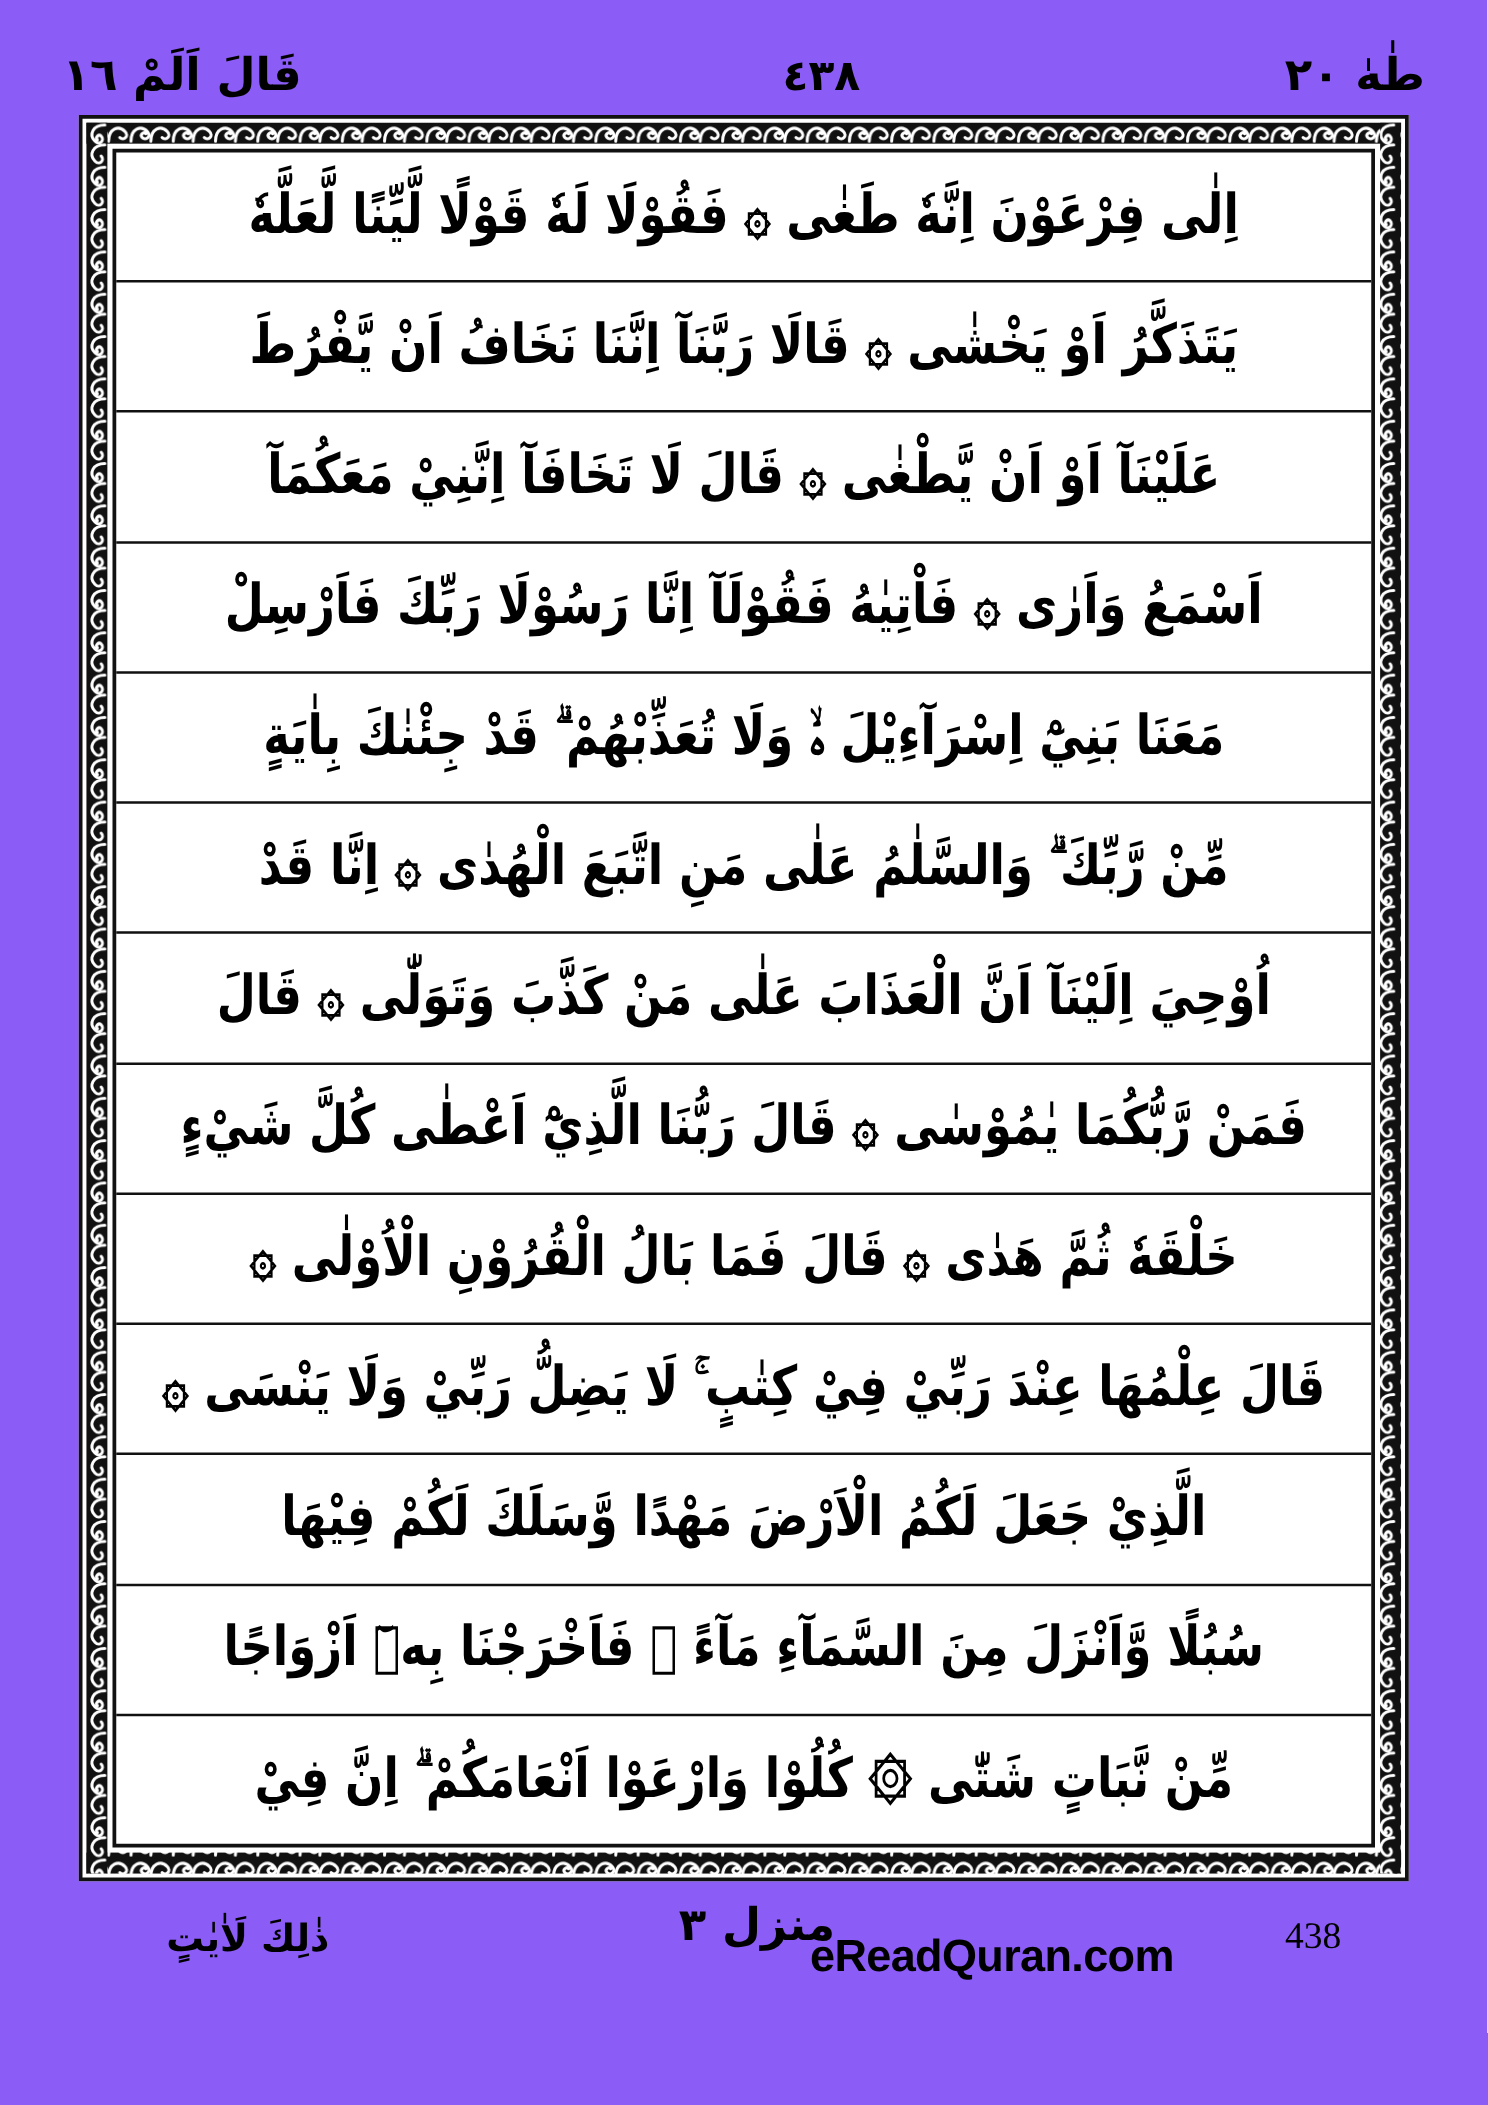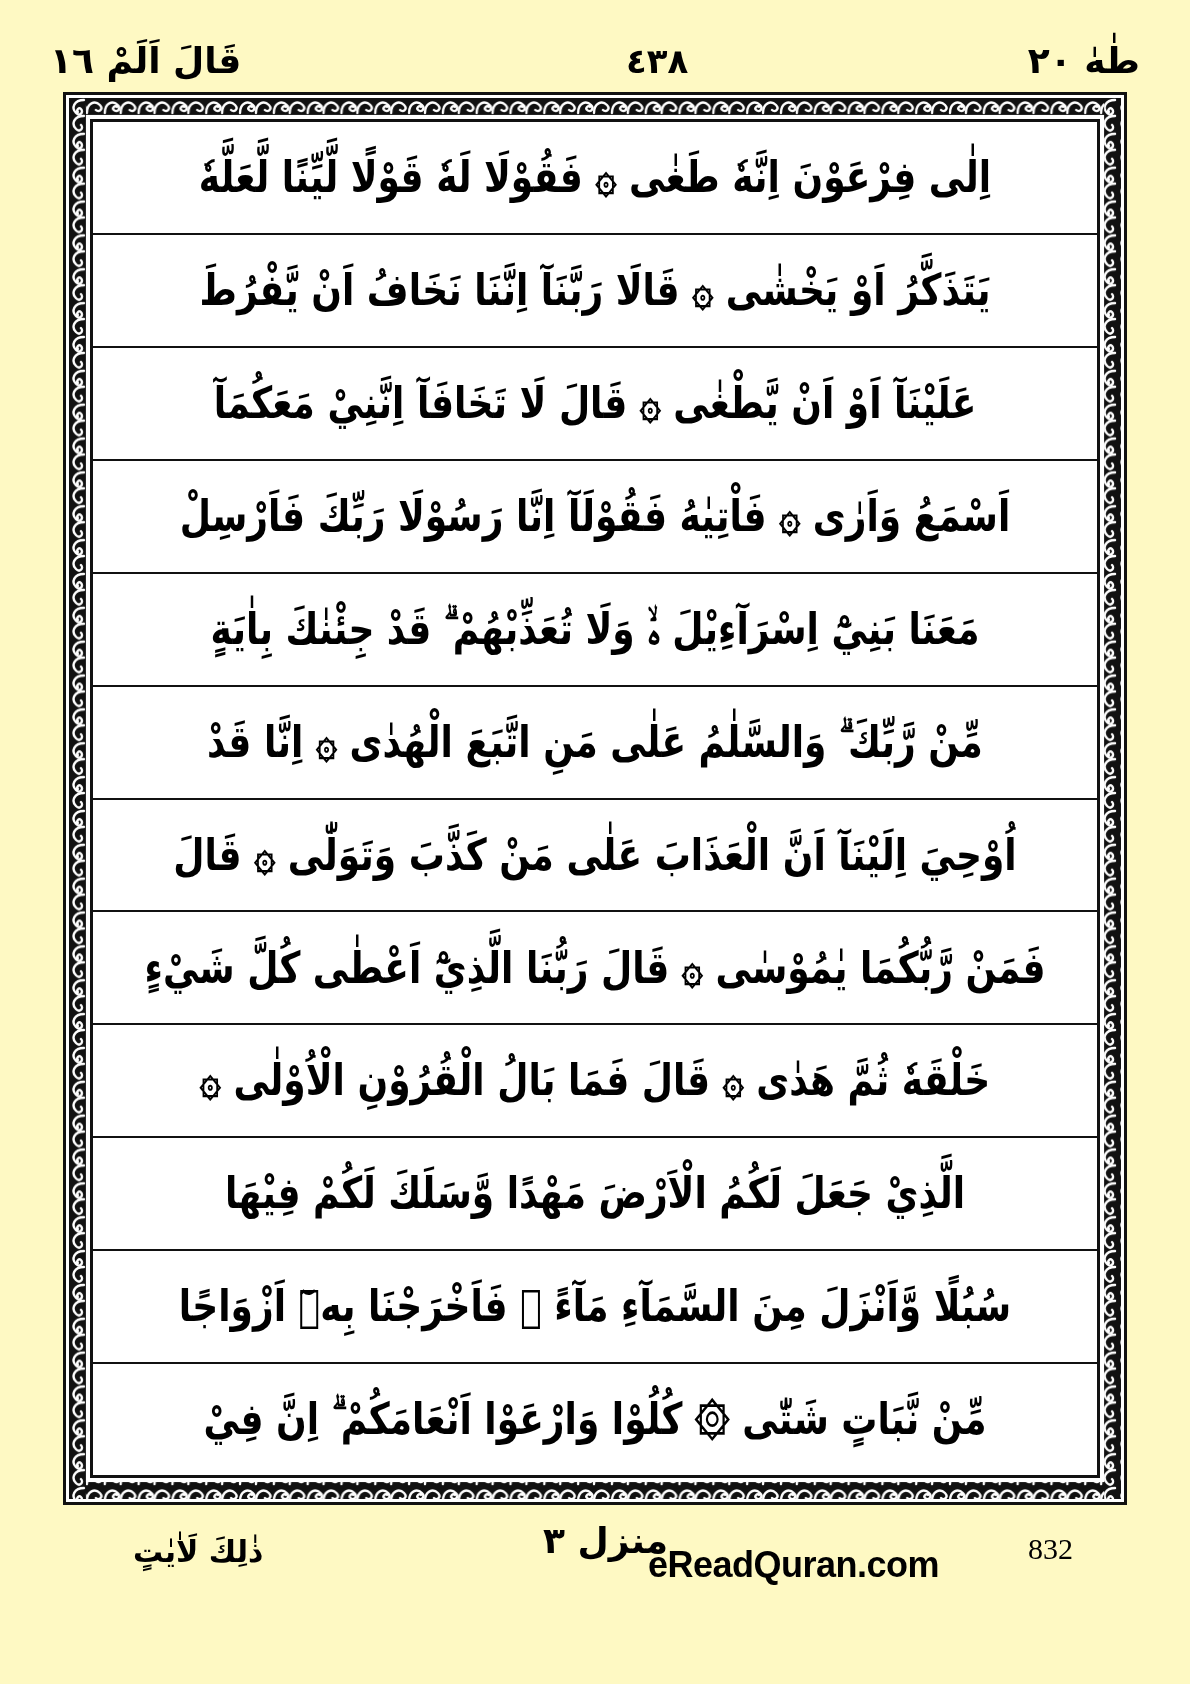--- a/index.html
+++ b/index.html
@@ -14,21 +14,21 @@
     position: relative;
     font-family: "DejaVu Sans", "Liberation Sans", sans-serif;
     color: #000000;
     overflow: hidden;
   }
 
   
   .page {
     position: absolute;
     inset: 0;
-    background: #fef9c3;
+    background: #8b5cf6;
   }
 
   
   .header {
     position: absolute;
     top: 30px;
     left: 50px;
     right: 50px;
     height: 62px;
     display: flex;
@@ -218,32 +218,35 @@
         <div class="line" data-compact="1">
           <span class="aya-text">اُوْحِيَ اِلَيْنَآ اَنَّ الْعَذَابَ عَلٰى مَنْ كَذَّبَ وَتَوَلّٰى ۞ قَالَ</span>
         </div>
         <div class="line" data-compact="1">
           <span class="aya-text">فَمَنْ رَّبُّكُمَا يٰمُوْسٰى ۞ قَالَ رَبُّنَا الَّذِيْٓ اَعْطٰى كُلَّ شَيْءٍ</span>
         </div>
         <div class="line" data-compact="1">
           <span class="aya-text">خَلْقَهٗ ثُمَّ هَدٰى ۞ قَالَ فَمَا بَالُ الْقُرُوْنِ الْاُوْلٰى ۞</span>
         </div>
         <div class="line" data-compact="1">
+          <span class="aya-text">قَالَ عِلْمُهَا عِنْدَ رَبِّيْ فِيْ كِتٰبٍ ۚ لَا يَضِلُّ رَبِّيْ وَلَا يَنْسَى ۞</span>
+        </div>
+        <div class="line" data-compact="1">
           <span class="aya-text">الَّذِيْ جَعَلَ لَكُمُ الْاَرْضَ مَهْدًا وَّسَلَكَ لَكُمْ فِيْهَا</span>
         </div>
         <div class="line" data-compact="1">
           <span class="aya-text">سُبُلًا وَّاَنْزَلَ مِنَ السَّمَآءِ مَآءً ۗ فَاَخْرَجْنَا بِهٖٓ اَزْوَاجًا</span>
         </div>
         <div class="line" data-compact="1">
           <span class="aya-text">مِّنْ نَّبَاتٍ شَتّٰى ۞ كُلُوْا وَارْعَوْا اَنْعَامَكُمْ ۗ اِنَّ فِيْ</span>
         </div>
       </div>
 
   </div>
 
   <div class="footer">
     <div class="ftr-catchword">ذٰلِكَ لَاٰيٰتٍ</div>
     <div class="ftr-manzil">منزل ٣</div>
     <div class="ftr-site">eReadQuran.com</div>
-    <div class="ftr-pagenum">832</div>
+    <div class="ftr-pagenum">438</div>
   </div>
 
 </div>
 
 </body></html>

